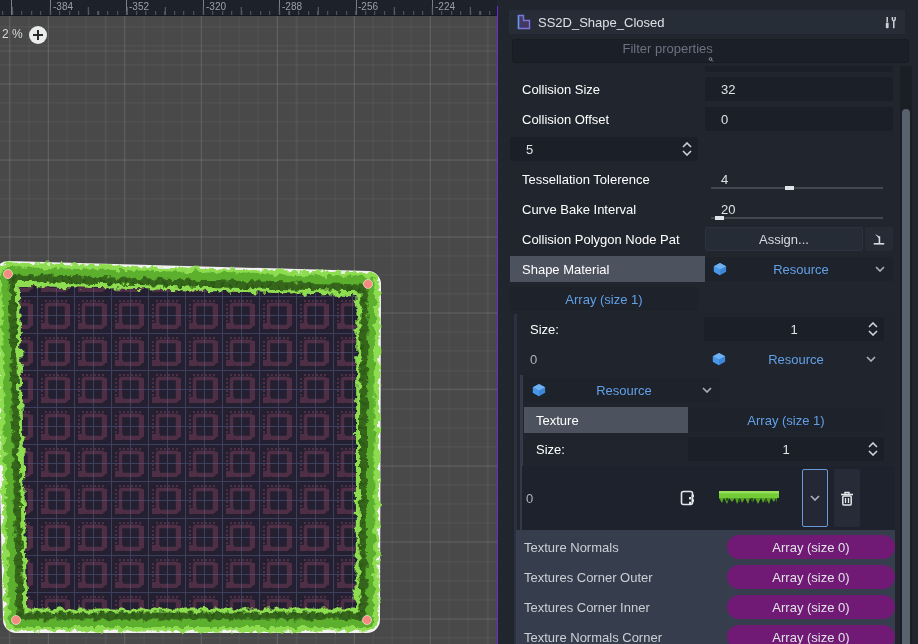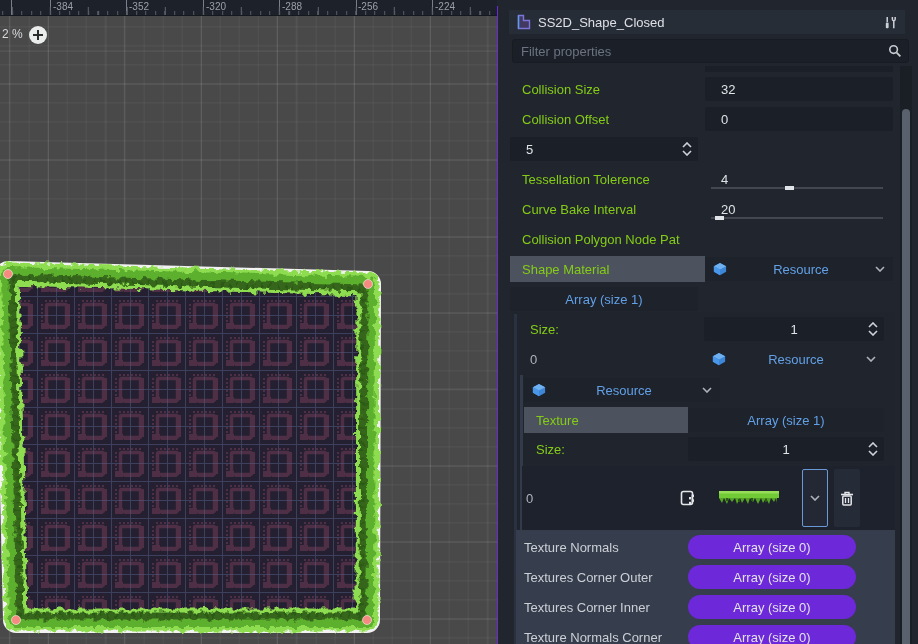--- a/index.html
+++ b/index.html
@@ -33,30 +33,30 @@
   .zoom-plus::before,.zoom-plus::after{content:"";position:absolute;background:#2b2b2b;}
   .zoom-plus::before{left:4px;top:8px;width:10px;height:2px;}
   .zoom-plus::after{left:8px;top:4px;width:2px;height:10px;}
   
   .inspector{position:absolute;left:497px;top:6px;width:378px;height:644px;background:#21262e;
     border-left:1px solid #6d28d9;font-size:13px;}
   .insp-header{position:absolute;left:11px;top:4px;width:396px;height:24px;background:#272d37;
     display:flex;align-items:center;gap:6px;padding:0 7px;}
   .insp-title{flex:1;color:#dde0e5;white-space:nowrap;overflow:hidden;}
   .filter-box{position:absolute;left:14px;top:33px;width:397px;height:24px;background:#1b2028;
-    border:1px solid #171b22;border-radius:3px;display:flex;align-items:center;padding:0 6px;}
+    border:1px solid #171b22;border-radius:3px;display:flex;align-items:center;padding:0 6px;flex-direction:column;}
   .filter-box input{flex:1;background:transparent;border:none;outline:none;color:#c8ccd2;
     font-size:13px;font-family:"Liberation Sans",sans-serif;}
   .filter-box input::placeholder{color:#6b7280;}
   .partial-field{position:absolute;left:207px;top:60px;width:188px;height:6px;background:#1b2028;}
   .indent1{position:absolute;left:16px;top:308px;width:3px;height:336px;background:#2b3140;}
   .indent2{position:absolute;left:22px;top:369px;width:3px;height:275px;background:#333a49;}
   .row{position:absolute;height:30px;display:flex;align-items:center;}
   .lblwrap{flex:1;height:26px;display:flex;align-items:center;padding-left:12px;overflow:hidden;}
-  .lbl{color:#84cc16;white-space:nowrap;}
+  .lbl{color:#ffffff;white-space:nowrap;}
   .idxlbl{color:#aeb3bb;}
   .row.hl .lblwrap{background:#4d535e;}
   .ctl{position:relative;height:24px;display:flex;align-items:center;flex:none;}
   .w188{width:188px}.w180{width:180px;margin-right:8px}.w196{width:196px;margin-right:8px}
   .fieldbg{background:#1b2028;border-radius:2px;}
   .val{color:#dfe2e6;padding-left:16px;}
   .valcenter{flex:1;text-align:center;color:#dfe2e6;}
   .updown{position:absolute;right:6px;top:5px;}
   .track{position:absolute;left:6px;right:10px;bottom:2px;height:2px;background:#434850;}
   .grab{position:absolute;bottom:1px;width:9px;height:4px;background:#e0e3e7;}
@@ -77,21 +77,21 @@
   .texpreview{margin-left:22px;cursor:pointer;}
   .dropbtn{width:26px;height:58px;margin-left:22px;border:1px solid #6a99d8;border-radius:2px;
     background:#232834;display:flex;align-items:center;justify-content:center;cursor:pointer;}
   .trashbtn{width:26px;height:58px;margin-left:6px;background:#262c37;border-radius:2px;
     display:flex;align-items:center;justify-content:center;cursor:pointer;}
   .bottombox{position:absolute;left:18px;top:524px;width:379px;height:120px;background:#363d4d;
     padding-top:2px;}
   .brow{height:30px;display:flex;align-items:center;}
   .brow .lblwrap{padding-left:8px;}
   .brow .lbl{color:#ccd0d6;}
-  .arr0btn{width:168px;height:24px;margin-right:39px;background:#6d28d9;border-radius:12px;
+  .arr0btn{width:168px;height:24px;background:#701a75;border-radius:12px;
     color:#e2e4e8;display:flex;align-items:center;justify-content:center;cursor:pointer;flex:none;}
   .vsb-track{position:absolute;left:402px;top:60px;width:12px;height:584px;background:#1a1e25;}
   .vsb-thumb{position:absolute;left:404px;top:103px;width:8px;height:541px;background:#59616c;
     border-radius:4px;cursor:pointer;}
   svg{display:block;}
 </style>
 </head>
 <body>
 
 <div class="stage">
@@ -243,20 +243,30 @@
         <span class="val">20</span>
         <div class="track"></div>
         <div class="grab" style="left:10px"></div>
       </div>
     </div>
 
     <div class="row" style="top:218px;left:12px;width:383px">
       <div class="lblwrap">
           <span class="lbl">Collision Polygon Node Pat</span>
         </div>
+      <div class="ctl w188">
+        <button class="assign-btn">Assign...</button>
+        <span class="pickbtn">
+          <svg width="14" height="14" viewBox="0 0 16 16">
+            <path d="M2 13.5h12" stroke="#d7dadf" stroke-width="1.8"></path>
+            <path d="M8.5 13V5" stroke="#d7dadf" stroke-width="1.8"></path>
+            <path d="M8.5 5 3.5 2.2 8.5 8z" fill="#d7dadf"></path>
+          </svg>
+        </span>
+      </div>
     </div>
 
     <div class="row hl" style="top:248px;left:12px;width:383px">
       <div class="lblwrap">
           <span class="lbl">Shape Material</span>
         </div>
       <div class="ctl w188">
         <div class="resbtn">
           <svg width="14" height="14" viewBox="0 0 16 16">
             <path d="M8 1 15 4.8v6.4L8 15 1 11.2V4.8z" fill="#3d86d8"></path>

